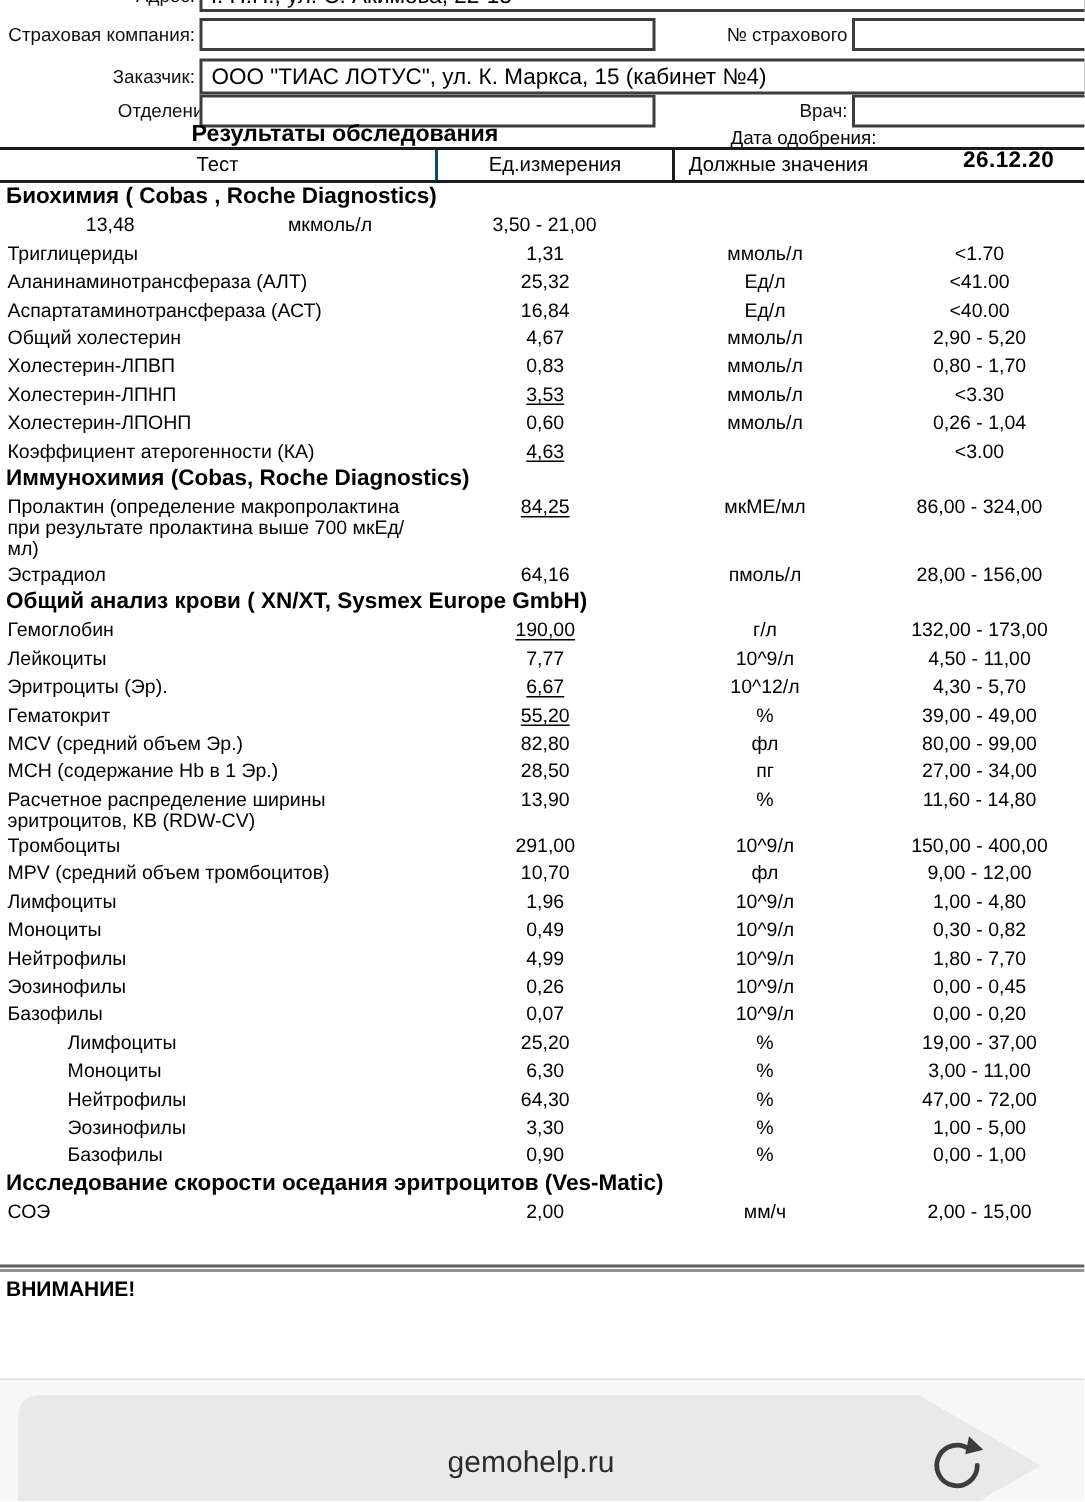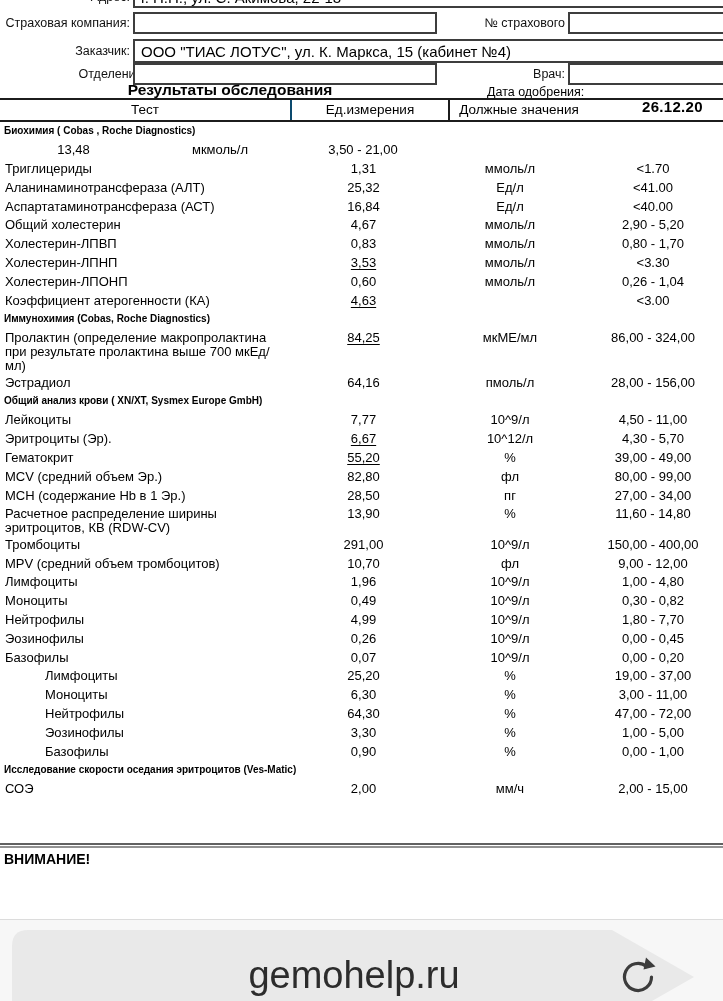--- a/index.html
+++ b/index.html
@@ -17,38 +17,38 @@
   
   .rep-title{font-size:15.5px;font-weight:bold;text-align:center;}
   .date-label{font-size:12.5px;}
   .date-val{font-size:15px;font-weight:bold;letter-spacing:.3px;white-space:nowrap;}
   
   .tbl{position:absolute;left:0;top:98px;width:723px;}
   .thead{display:flex;border-top:2px solid #1c1c1c;border-bottom:2px solid #1c1c1c;}
   .th{box-sizing:border-box;height:20px;line-height:20px;text-align:center;font-size:13.5px;}
   .th.w1{width:290px;} .th.w2{width:147px;border-left:2px solid #1c1c1c;}
   .th.w3{width:158px;border-left:2px solid #0c4a6e;} .th.w4{width:140px;border-left:2px solid #1c1c1c;}
-  .section-row{font-weight:bold;font-size:10px;height:18.8px;line-height:18.8px;padding-left:4px;white-space:nowrap;}
+  .section-row{font-weight:bold;font-size:15px;height:18.8px;line-height:18.8px;padding-left:4px;white-space:nowrap;}
   .trow{display:flex;align-items:flex-start;min-height:18.8px;}
   .c-name{width:290px;box-sizing:border-box;padding:2.5px 10px 0 5px;font-size:13px;line-height:14px;}
   .c-name.indent{padding-left:45px;}
   .c-res{width:147px;box-sizing:border-box;text-align:center;font-size:13px;line-height:14px;padding-top:2.5px;}
   .c-unit{width:146px;box-sizing:border-box;text-align:center;font-size:13px;line-height:14px;padding-top:2.5px;}
   .c-range{width:140px;box-sizing:border-box;text-align:center;font-size:13px;line-height:14px;padding-top:2.5px;}
   .u{text-decoration:underline;text-underline-offset:2px;}
   
   .warn-rule{position:absolute;left:0;top:843px;width:723px;height:5px;box-sizing:border-box;
     border-top:2px solid #616161;border-bottom:2px solid #929292;}
   .warn-text{position:absolute;left:4px;top:851px;font-size:14px;font-weight:bold;}
   
   .bar-sep{position:absolute;left:0;top:919px;width:723px;height:1px;background:#dcdcdc;}
   .bottom-bar{position:absolute;left:0;top:920px;width:723px;height:81px;background:#f7f7f7;}
   .pill-svg{position:absolute;left:0;top:930px;}
   .url-text{position:absolute;left:0;top:956px;width:708px;text-align:center;
-    font-size:38px;line-height:38px;color:#2c2c2c;}
+    font-size:20px;line-height:38px;color:#2c2c2c;}
   .refresh-wrap{position:absolute;left:616px;top:953px;width:44px;height:44px;cursor:pointer;}
 </style>
 </head>
 <body>
 
 <div class="abs flabel" style="left:0;top:-12px;width:130px;height:18px;line-height:18px;">Адрес:</div>
 <div class="abs fbox" style="left:133px;top:-14px;width:592px;height:22px;">
   <div class="val">г. Н.Н., ул. С. Акимова, 22-13</div>
 </div>
 
@@ -147,20 +147,26 @@
         <div class="c-unit">мкМЕ/мл</div>
         <div class="c-range">86,00 - 324,00</div>
       </div>
       <div class="trow">
         <div class="c-name">Эстрадиол</div>
         <div class="c-res"><span>64,16</span></div>
         <div class="c-unit">пмоль/л</div>
         <div class="c-range">28,00 - 156,00</div>
       </div>
       <div class="section-row">Общий анализ крови ( XN/XT, Sysmex  Europe GmbH)</div>
+      <div class="trow">
+        <div class="c-name">Гемоглобин</div>
+        <div class="c-res"><span class="u">190,00</span></div>
+        <div class="c-unit">г/л</div>
+        <div class="c-range">132,00 - 173,00</div>
+      </div>
       <div class="trow">
         <div class="c-name">Лейкоциты</div>
         <div class="c-res"><span>7,77</span></div>
         <div class="c-unit">10^9/л</div>
         <div class="c-range">4,50 - 11,00</div>
       </div>
       <div class="trow">
         <div class="c-name">Эритроциты (Эр).</div>
         <div class="c-res"><span class="u">6,67</span></div>
         <div class="c-unit">10^12/л</div>

